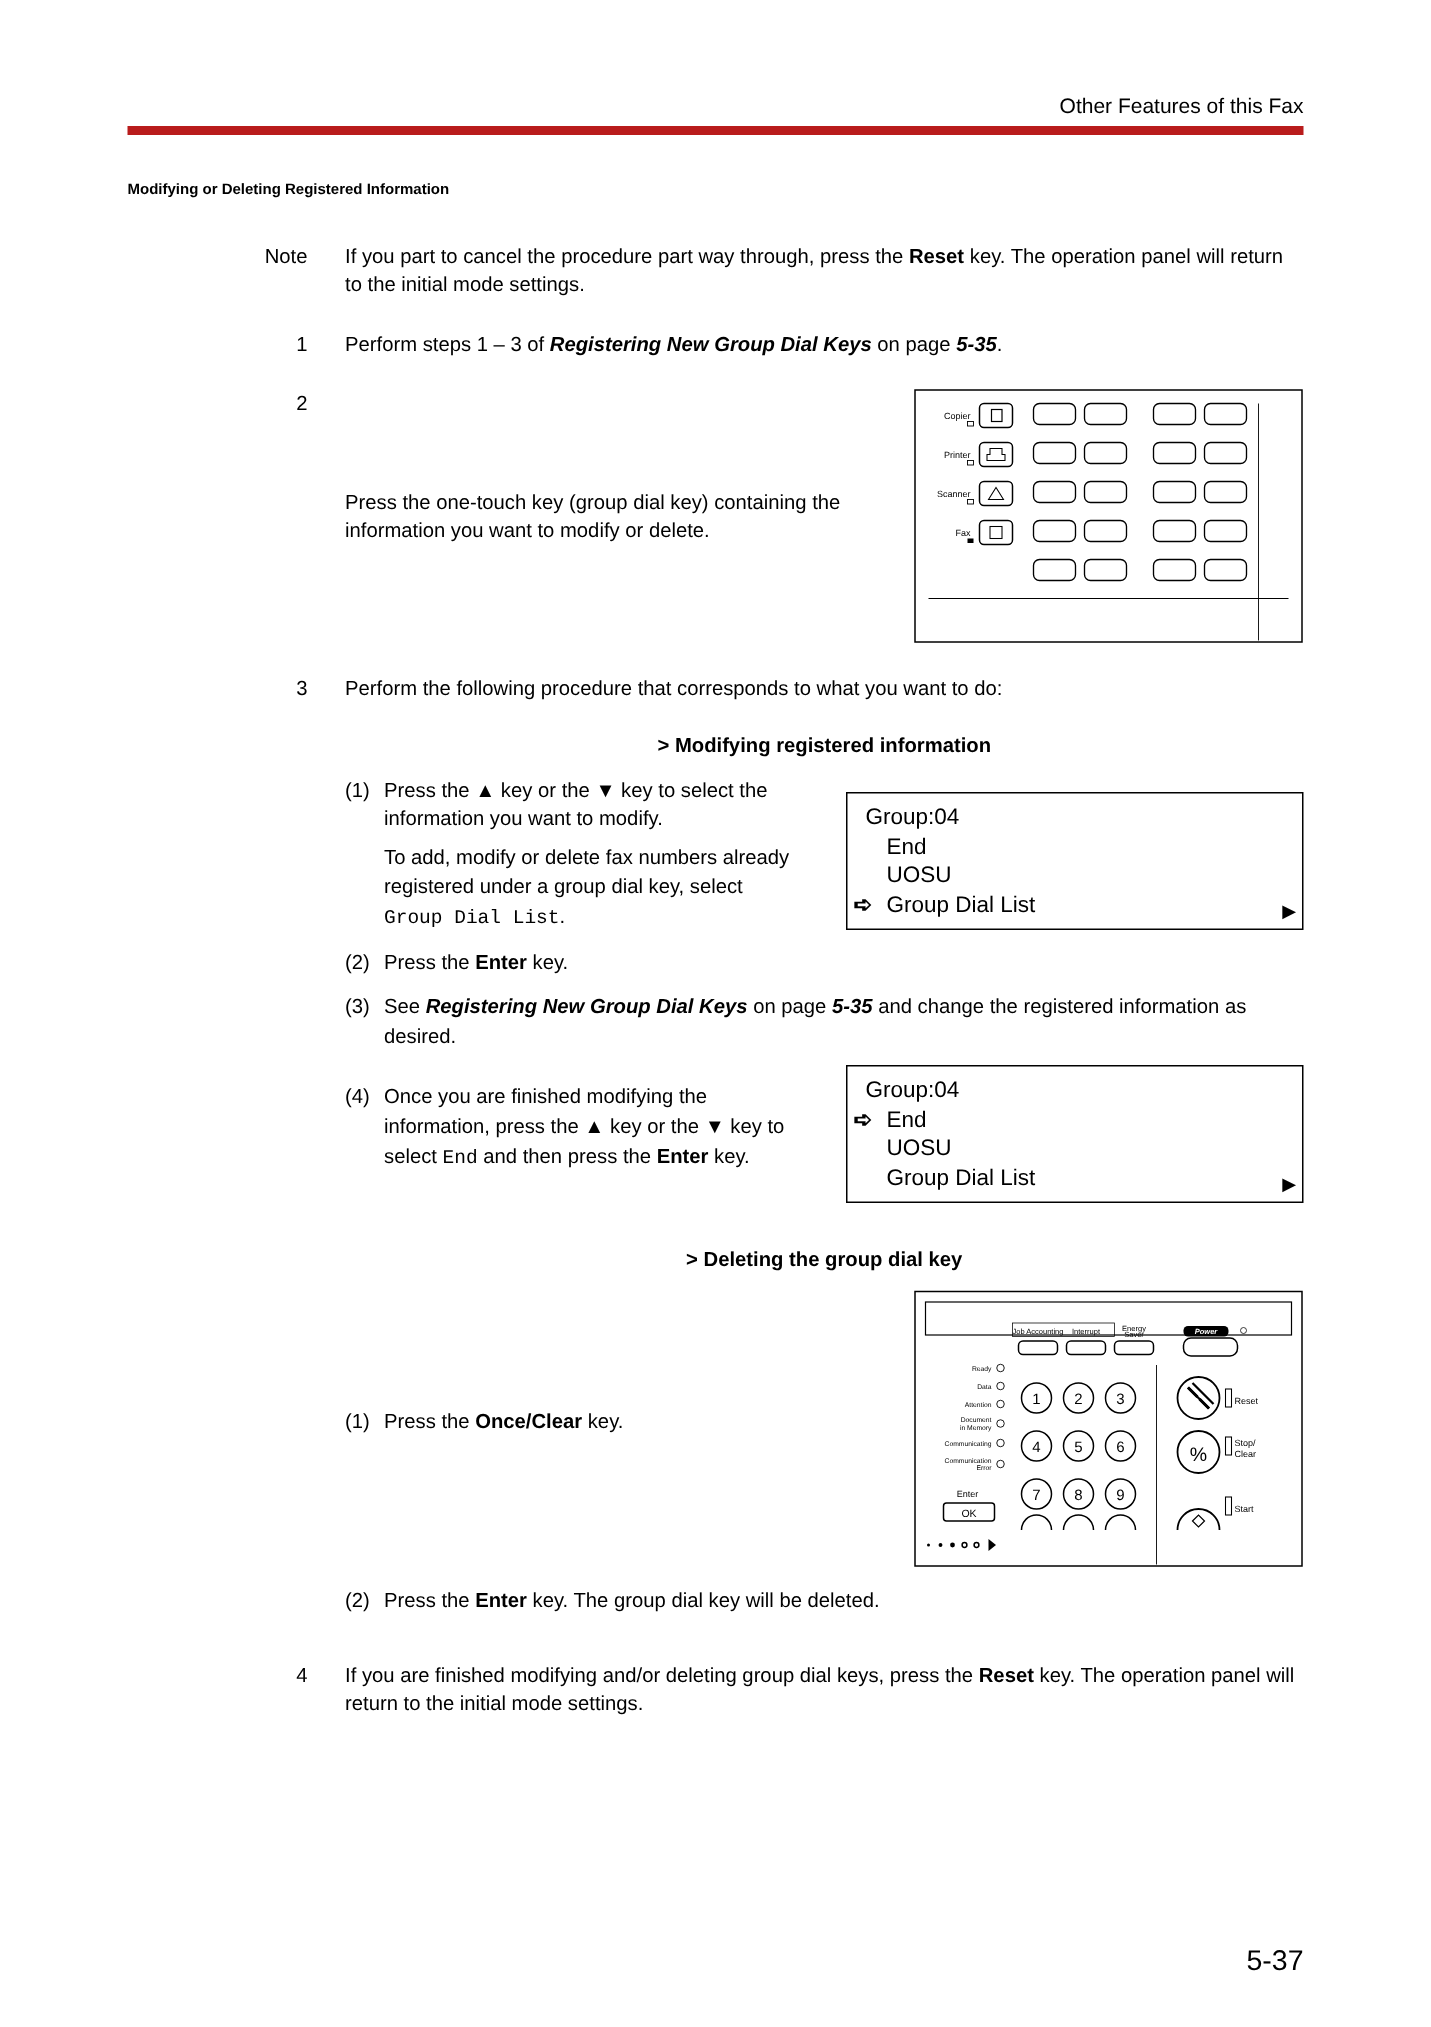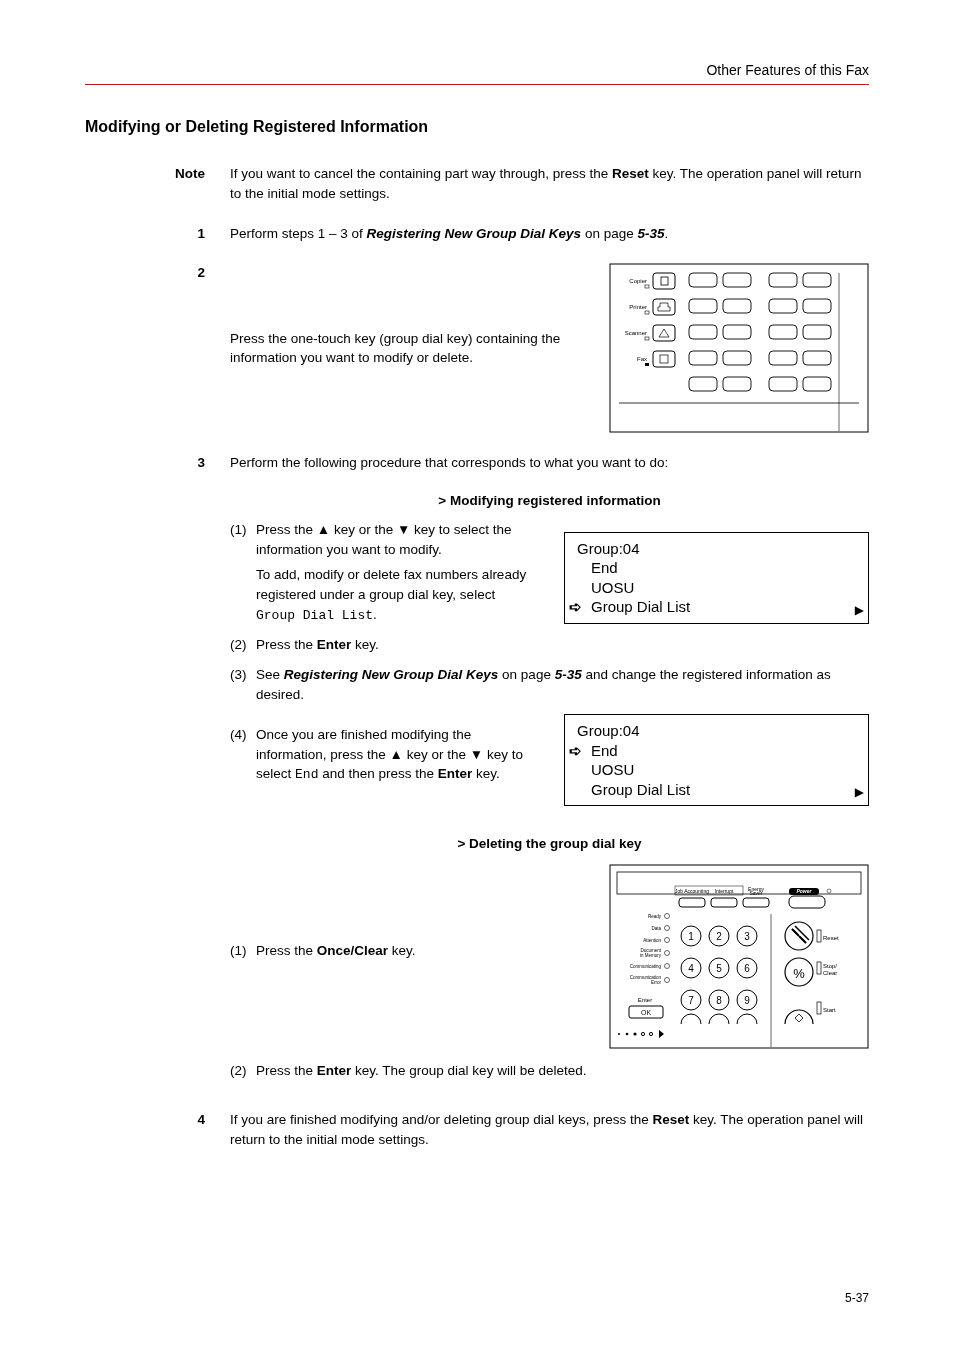--- a/index.html
+++ b/index.html
@@ -14,40 +14,40 @@
   }
   .page {
     padding: 60px 85px 40px 85px;
     box-sizing: border-box;
     min-height: 1351px;
     position: relative;
   }
   .header-line {
     display: flex;
     justify-content: flex-end;
-    border-bottom: 1px solid #b91c1c;
+    border-bottom: 6px solid #b91c1c;
     padding-bottom: 4px;
     margin-bottom: 30px;
     font-size: 14px;
   }
   .section-title {
     font-weight: bold;
-    font-size: 16px;
+    font-size: 10px;
     margin-bottom: 26px;
   }
   .row {
     display: flex;
     margin-bottom: 20px;
   }
   .marker-col {
     width: 120px;
     flex-shrink: 0;
     text-align: right;
     padding-right: 25px;
-    font-weight: bold;
+    font-weight: normal;
     font-size: 13.5px;
   }
   .body-col {
     flex: 1;
   }
   .body-col p { margin: 0 0 6px 0; }
   .bold { font-weight: bold; }
   .italic { font-style: italic; font-weight: bold; }
   .mono { font-family: "Courier New", monospace; font-size: 13px;}
   .two-col {
@@ -90,40 +90,40 @@
     margin-bottom: 10px;
   }
   .substep .ss-label {
     flex: 0 0 26px;
   }
   .substep .ss-body { flex: 1; }
   .triangle-up::before { content: "\25B2"; }
   .triangle-down::before { content: "\25BC"; }
   .page-num {
     position: absolute;
-    bottom: 44px;
+    bottom: 29px;
     right: 85px;
-    font-size: 12px;
+    font-size: 19px;
   }
 </style>
 </head>
 <body>
 
 <div class="page">
 
   <div class="header-line">
     <span>Other Features of this Fax</span>
   </div>
 
   <div class="section-title">Modifying or Deleting Registered Information</div>
 
   <div class="row">
     <div class="marker-col">Note</div>
     <div class="body-col">
-      <span>If you want to cancel the containing part way through, press the </span><span class="bold">Reset</span><span> key. The operation panel will return to the initial mode settings.</span>
+      <span>If you part to cancel the procedure part way through, press the </span><span class="bold">Reset</span><span> key. The operation panel will return to the initial mode settings.</span>
     </div>
   </div>
 
   <div class="row">
     <div class="marker-col">1</div>
     <div class="body-col">
       <span>Perform steps 1 – 3 of </span><span class="italic">Registering New Group Dial Keys</span><span> on page </span><span class="italic">5-35</span><span>.</span>
     </div>
   </div>
 

